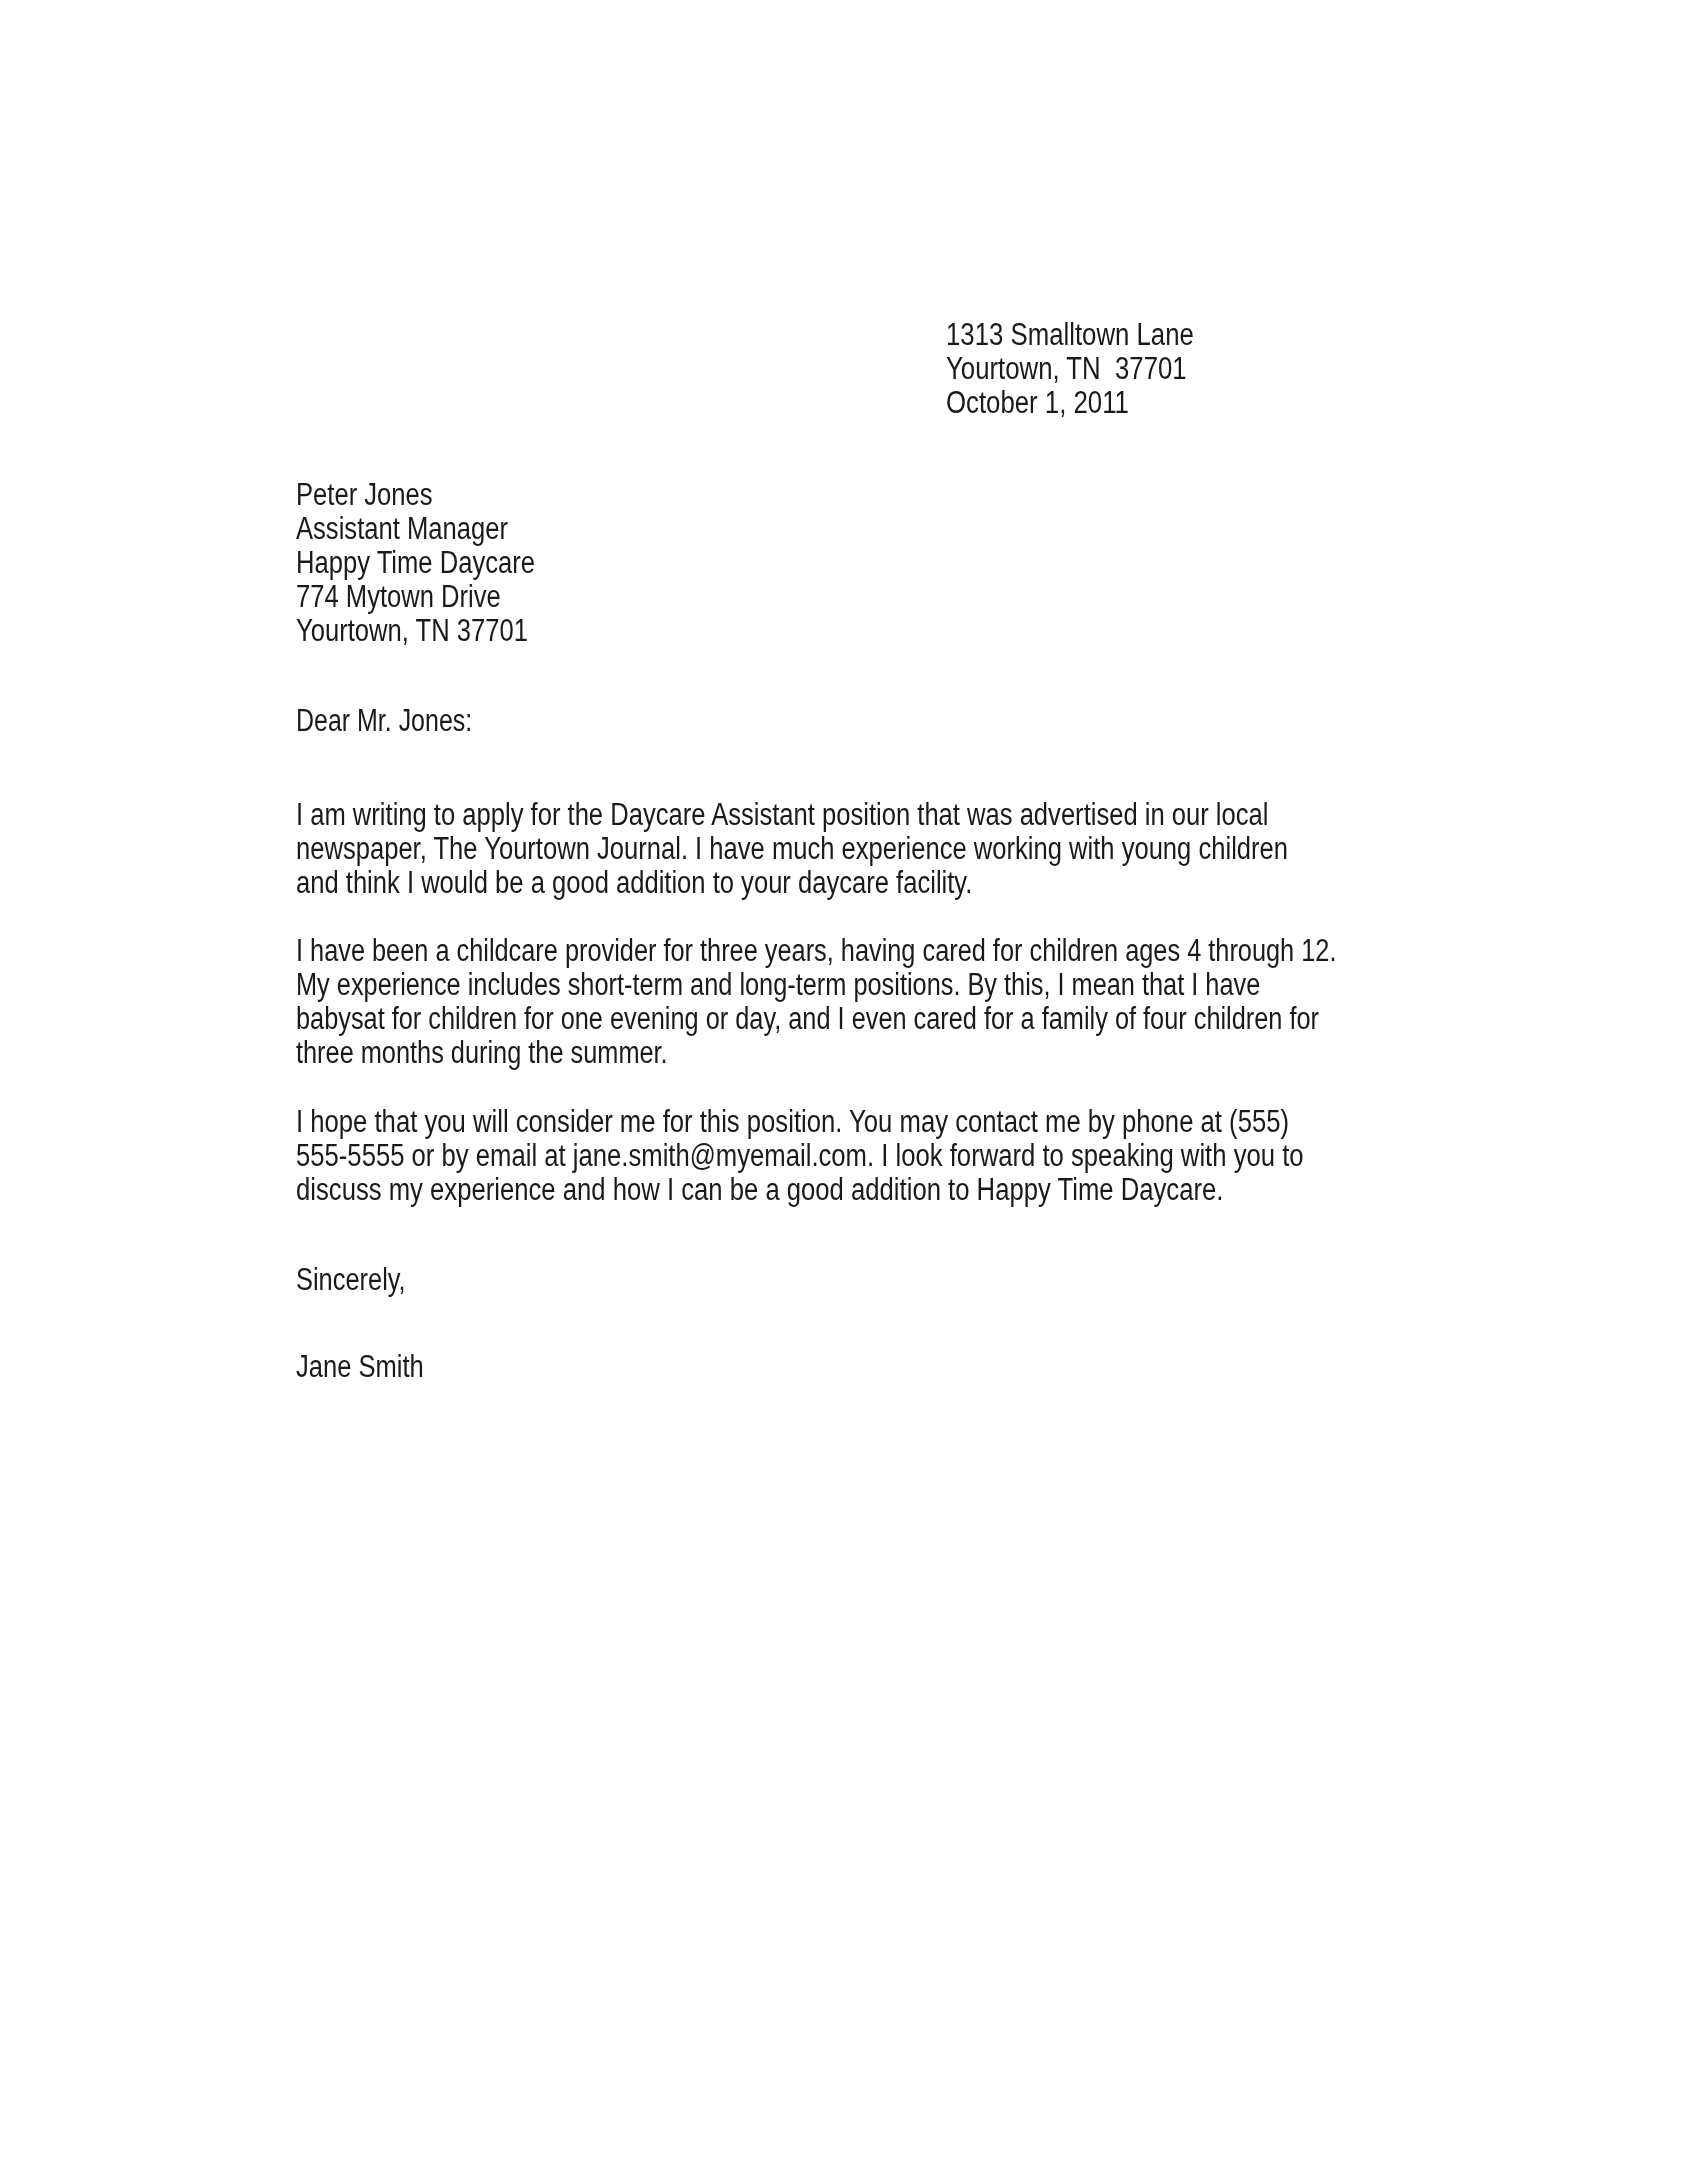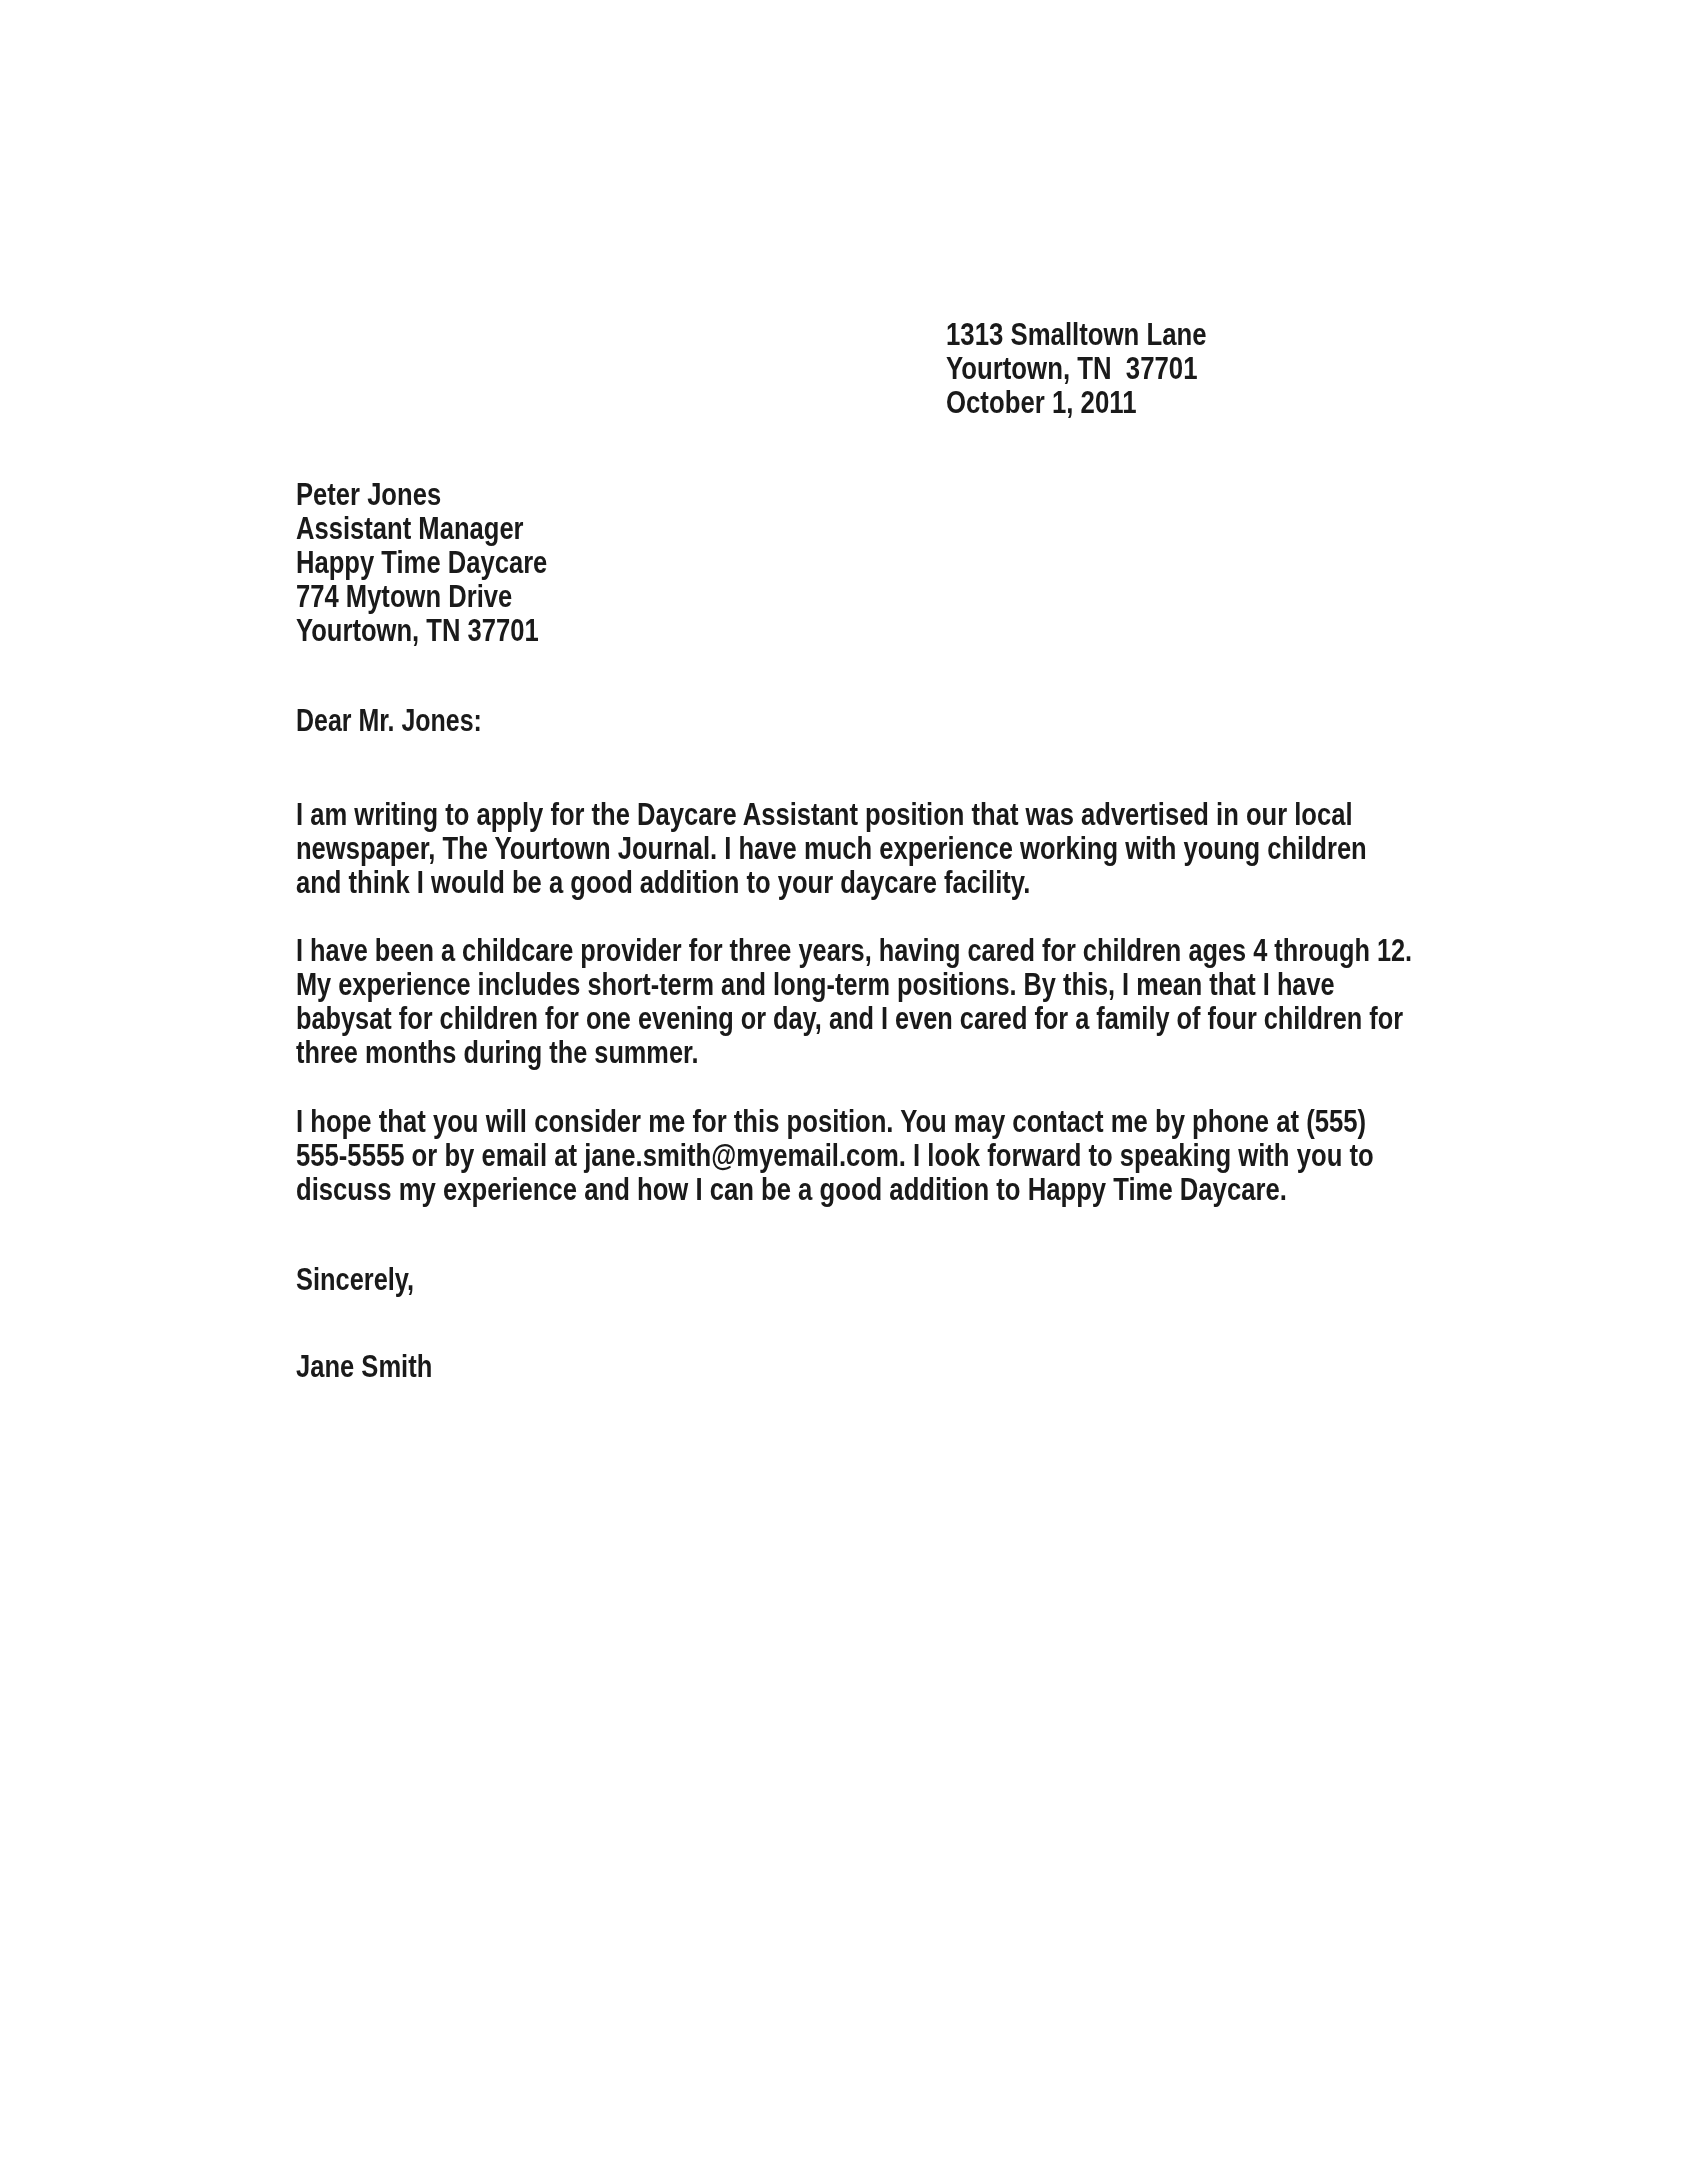--- a/index.html
+++ b/index.html
@@ -7,21 +7,21 @@
     padding: 0;
     background: #ffffff;
   }
   .page {
     position: relative;
     width: 1683px;
     height: 2178px;
     background: #ffffff;
     overflow: hidden;
     font-family: "Liberation Sans", "DejaVu Sans", sans-serif;
-    font-weight: 700;
+    font-weight: 400;
     font-size: 31px;
     line-height: 34px;
     color: #1a1a1a;
   }
   .block {
     position: absolute;
     white-space: pre;      
     transform-origin: left top;
   }
   .sender      { left: 946px;  top: 318px; }

